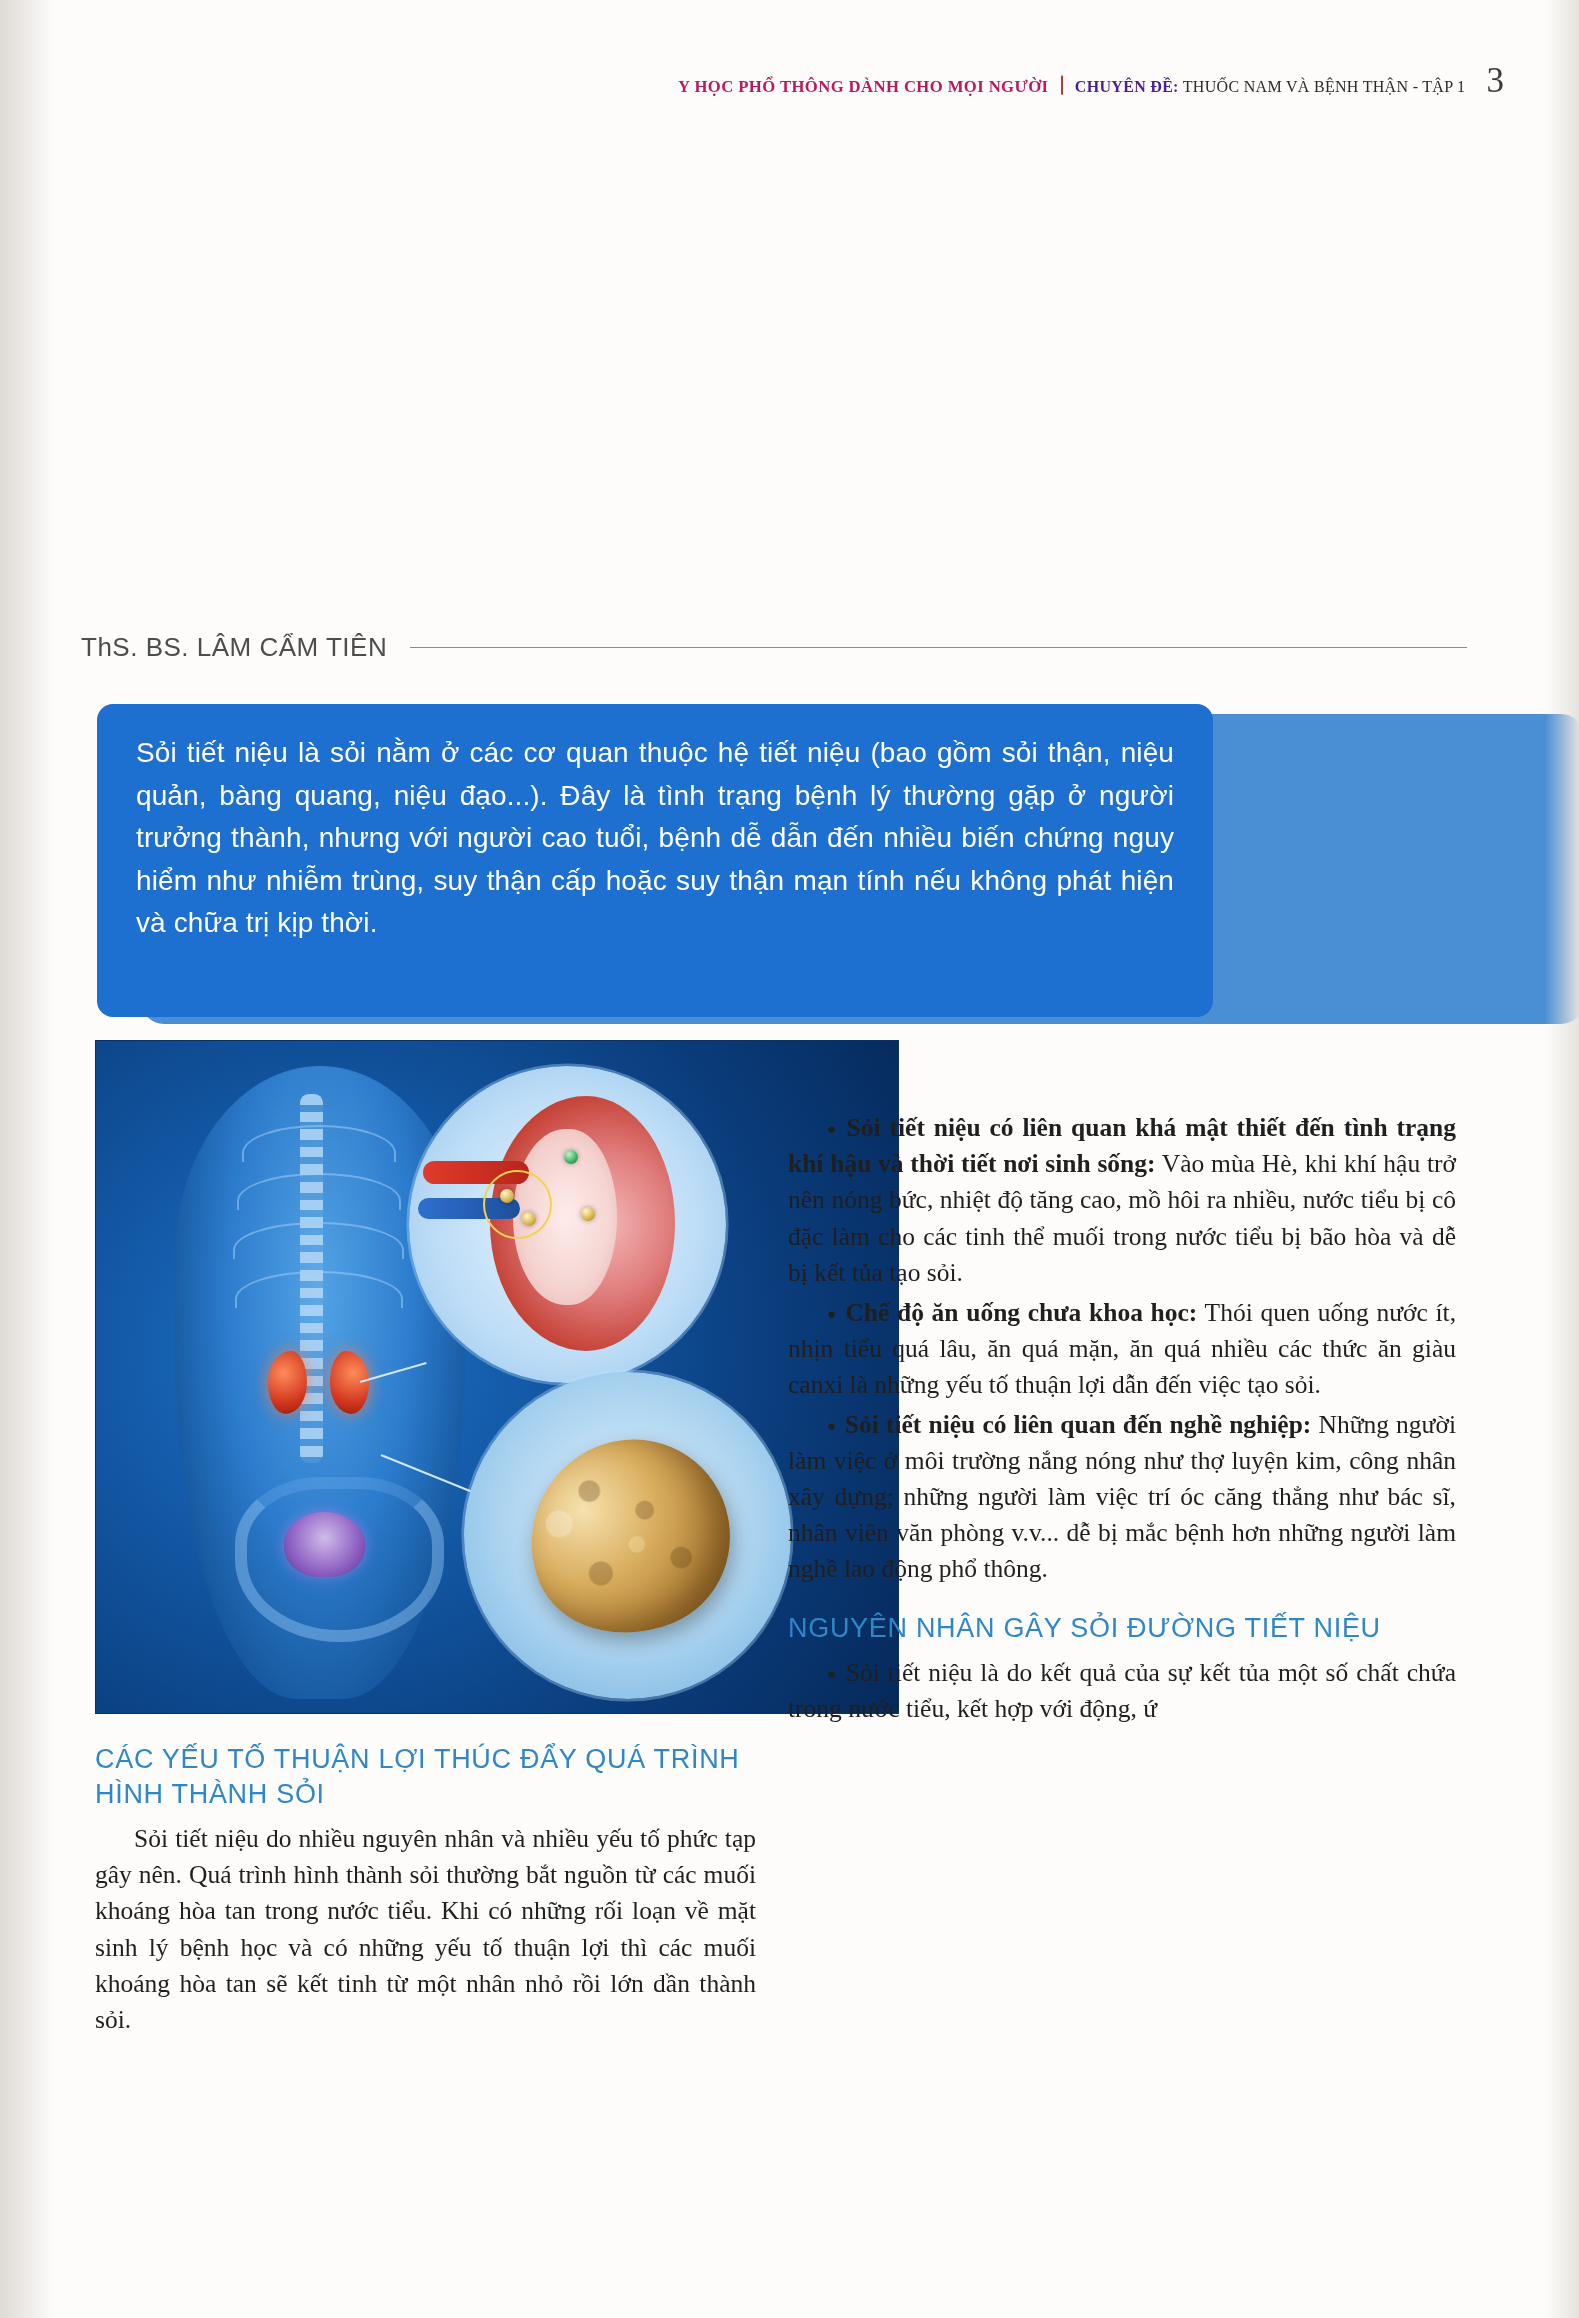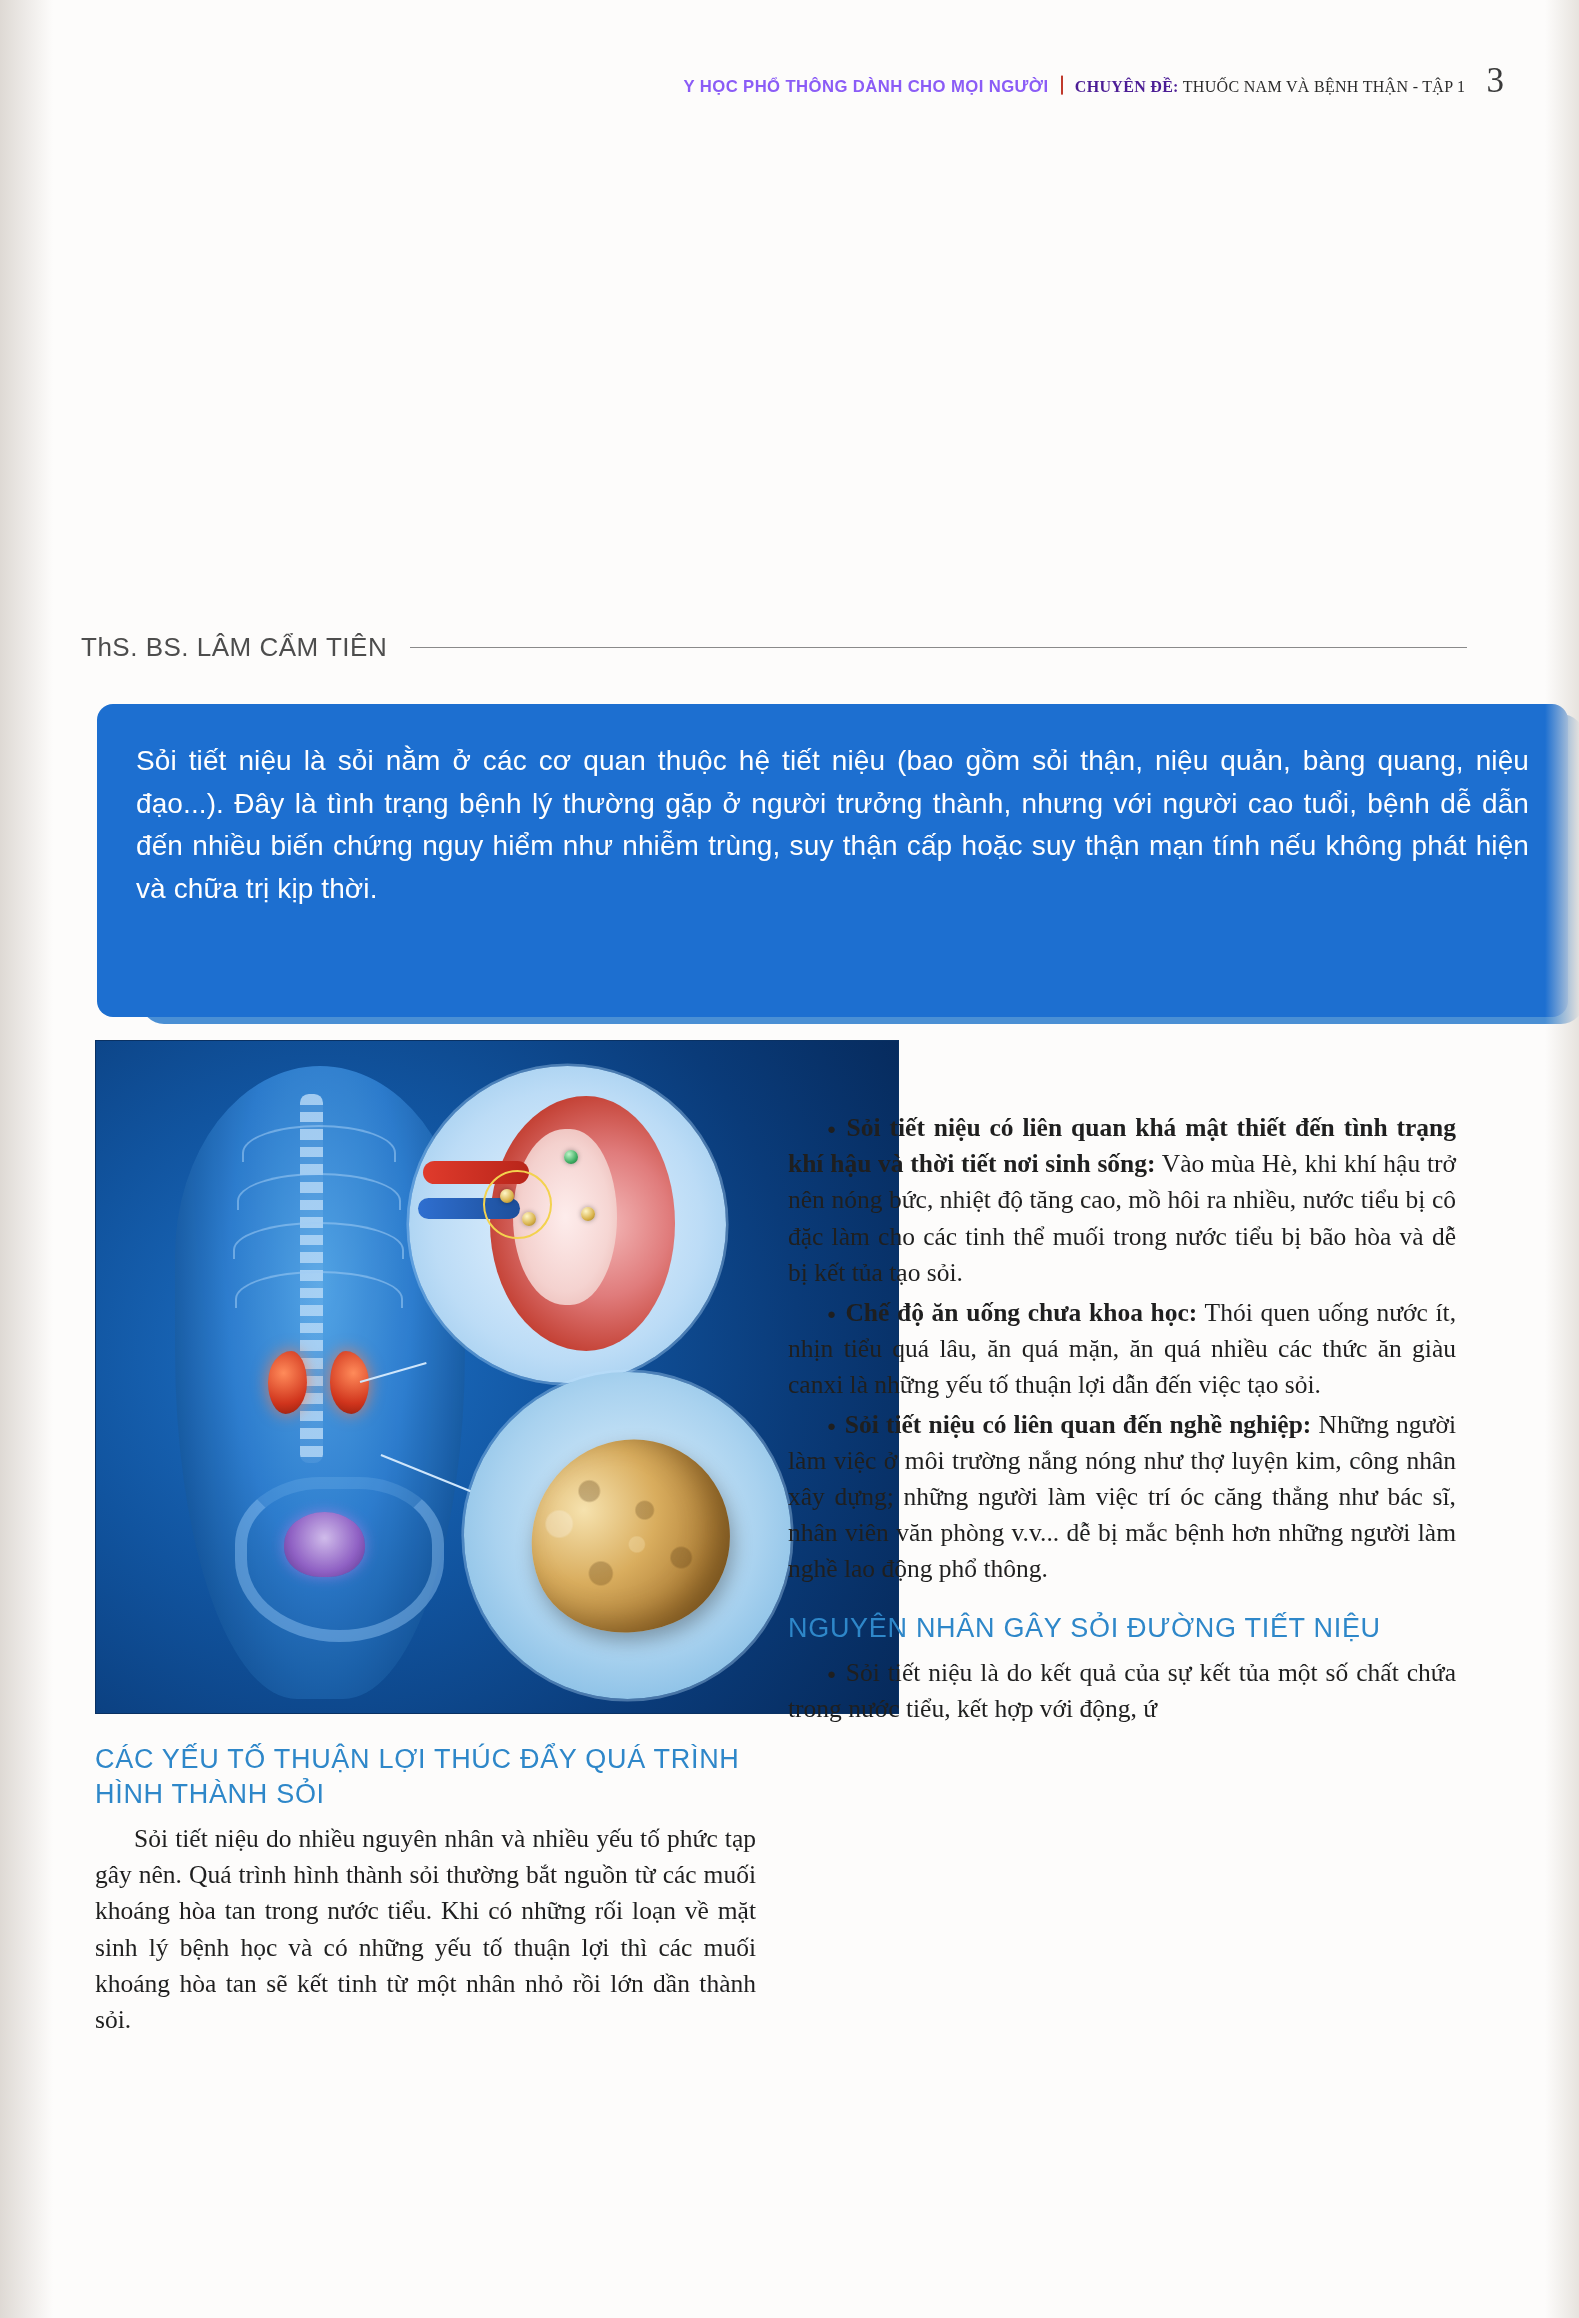--- a/index.html
+++ b/index.html
@@ -45,25 +45,25 @@
     position: absolute;
     top: 63px;
     left: 0;
     right: 76px;
     display: flex;
     justify-content: flex-end;
     align-items: baseline;
     gap: 12.3px;
   }
   .rh-left {
-    font-family: Liberation Sans, sans-serif;
+    font-family: Liberation Serif, serif;
     font-weight: bold;
     font-size: 16.7px;
     letter-spacing: 0.4px;
-    color: #8b5cf6;
+    color: #be185d;
     text-transform: uppercase;
     text-align: center;
   }
   .rh-sep {
     display: inline-block;
     width: 1.8px;
     height: 19.4px;
     background: #c0392b;
     transform: translateY(2.6px);
   }
@@ -145,25 +145,25 @@
     top: 714px;
     width: 1443px;
     height: 310px;
     background: #4a8fd4;
     border-radius: 23px;
   }
   #lead-box {
     position: absolute;
     left: 97px;
     top: 704px;
-    width: 1471px;
+    width: 1116px;
     height: 313px;
     background: #1d6fd0;
     border-radius: 16px;
-    padding: 36px 39px 26px 39px;
+    padding: 28px 39px 26px 39px;
     box-sizing: border-box;
     color: #ffffff;
   }
   #lead-text {
     font-family: "Liberation Sans", sans-serif;
     font-size: 28px;
     line-height: 1.52;
     text-align: justify;
     letter-spacing: 0.1px;
   }

